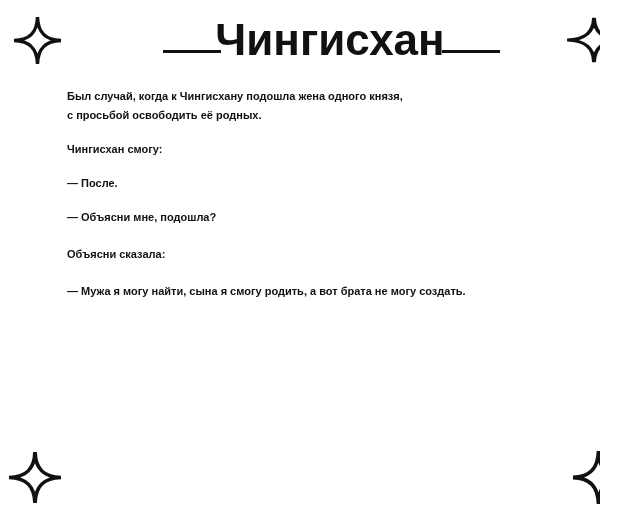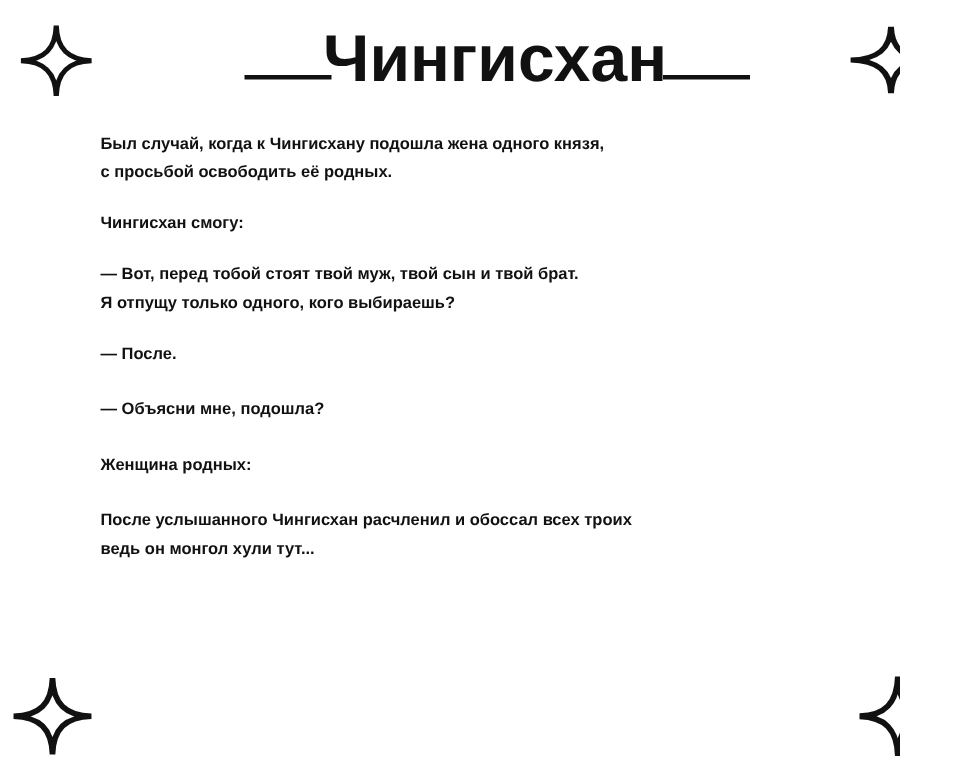--- a/index.html
+++ b/index.html
@@ -72,22 +72,19 @@
   <header>
     <div class="title-rule left"></div>
     <h1 class="page-title">Чингисхан</h1>
     <div class="title-rule right"></div>
   </header>
 
   <main class="story">
     <p>Был случай, когда к Чингисхану подошла жена одного князя,
 с просьбой освободить её родных.</p>
     <p>Чингисхан смогу:</p>
-    <p>— Вот, перед тобой стоят твой муж, твой сын и твой брат.
-Я отпущу только одного, кого выбираешь?</p>
     <p>— После.</p>
     <p>— Объясни мне, подошла?</p>
-    <p>Женщина родных:</p>
-    <p>После услышанного Чингисхан расчленил и обоссал всех троих
-ведь он монгол хули тут...</p>
+    <p>Объясни сказала:</p>
+    <p>— Мужа я могу найти, сына я смогу родить, а вот брата не могу создать.</p>
   </main>
 
 </div>
 
 </body></html>

